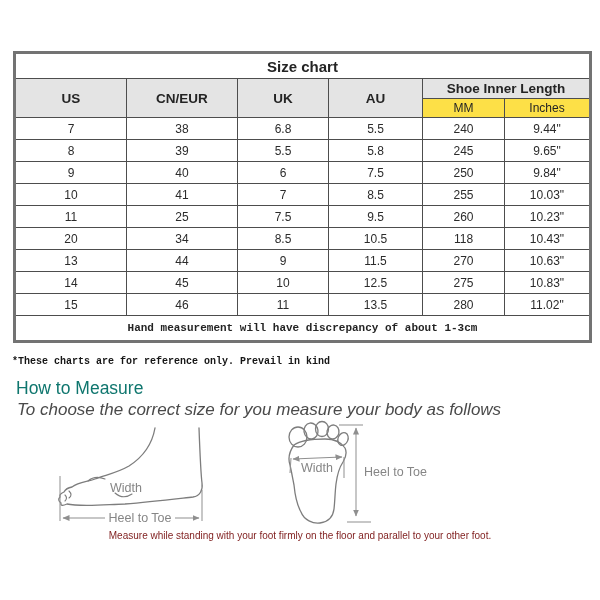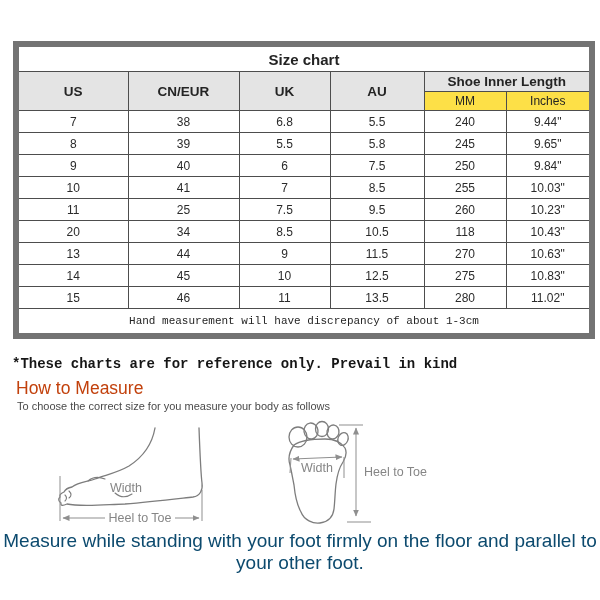--- a/index.html
+++ b/index.html
@@ -1,39 +1,39 @@
 <!DOCTYPE html>
 <html><head>
 <meta charset="utf-8">
 <style>
   html,body{margin:0;padding:0;background:#fff;}
   .page{position:relative;width:600px;height:600px;background:#ffffff;overflow:hidden;
         font-family:"Liberation Sans",sans-serif;}
 
   
-  table.size-table{position:absolute;left:13px;top:41px;width:576px;
+  table.size-table{position:absolute;left:13px;top:51px;width:576px;
                    border-collapse:collapse;table-layout:fixed;
-                   border:6px solid #737373;}
+                   border:3px solid #737373;}
   .size-table th,.size-table td{border:1px solid #4d4d4d;padding:0;
                    text-align:center;vertical-align:middle;color:#242424;}
   .title-cell{height:24px;font-size:15px;font-weight:bold;background:#ffffff;color:#111;}
   .head-cell{background:#e4e4e4;font-size:13.5px;font-weight:bold;height:19px;color:#111;}
   .sub-cell{background:#fde047;font-size:12px;font-weight:normal;height:18px;color:#2b2b2b;}
   .size-table tbody td{height:21px;font-size:12px;color:#2b2b2b;}
-  .foot-cell{height:24px;font-family:"Liberation Mono",monospace;font-weight:normal;
+  .foot-cell{height:24px;font-family:"Liberation Mono",monospace;font-weight:bold;
              font-size:11px;color:#161616;}
 
   
   .ref-note{position:absolute;left:12px;top:356px;
             font-family:"Liberation Mono",monospace;font-weight:bold;
-            font-size:14px;color:#161616;white-space:nowrap;}
-  .htm-heading{position:absolute;left:16px;top:378px;font-size:17.5px;color:#c2410c;}
-  .htm-subtext{position:absolute;left:17px;top:400px;font-size:11px;color:#4a4a4a;}
+            font-size:10px;color:#161616;white-space:nowrap;}
+  .htm-heading{position:absolute;left:16px;top:378px;font-size:17.5px;color:#0f766e;}
+  .htm-subtext{position:absolute;left:17px;top:400px;font-size:17px;color:#4a4a4a;font-style:italic;}
   .instruction{position:absolute;left:0;width:600px;top:530px;text-align:center;
-               font-size:19px;color:#0c4a6e;}
+               font-size:10px;color:#7f1d1d;}
 
   
   .diagram{position:absolute;}
   .diagram path,.diagram ellipse{fill:none;stroke:#7d7d7d;stroke-width:1.3;
                stroke-linecap:round;stroke-linejoin:round;}
   .diagram .guide{stroke:#8f8f8f;stroke-width:1;}
   .diagram text{font-family:"Liberation Sans",sans-serif;font-size:12.5px;
                fill:#868686;stroke:none;}
   .diagram marker path{fill:#8f8f8f;stroke:none;}
 </style>

